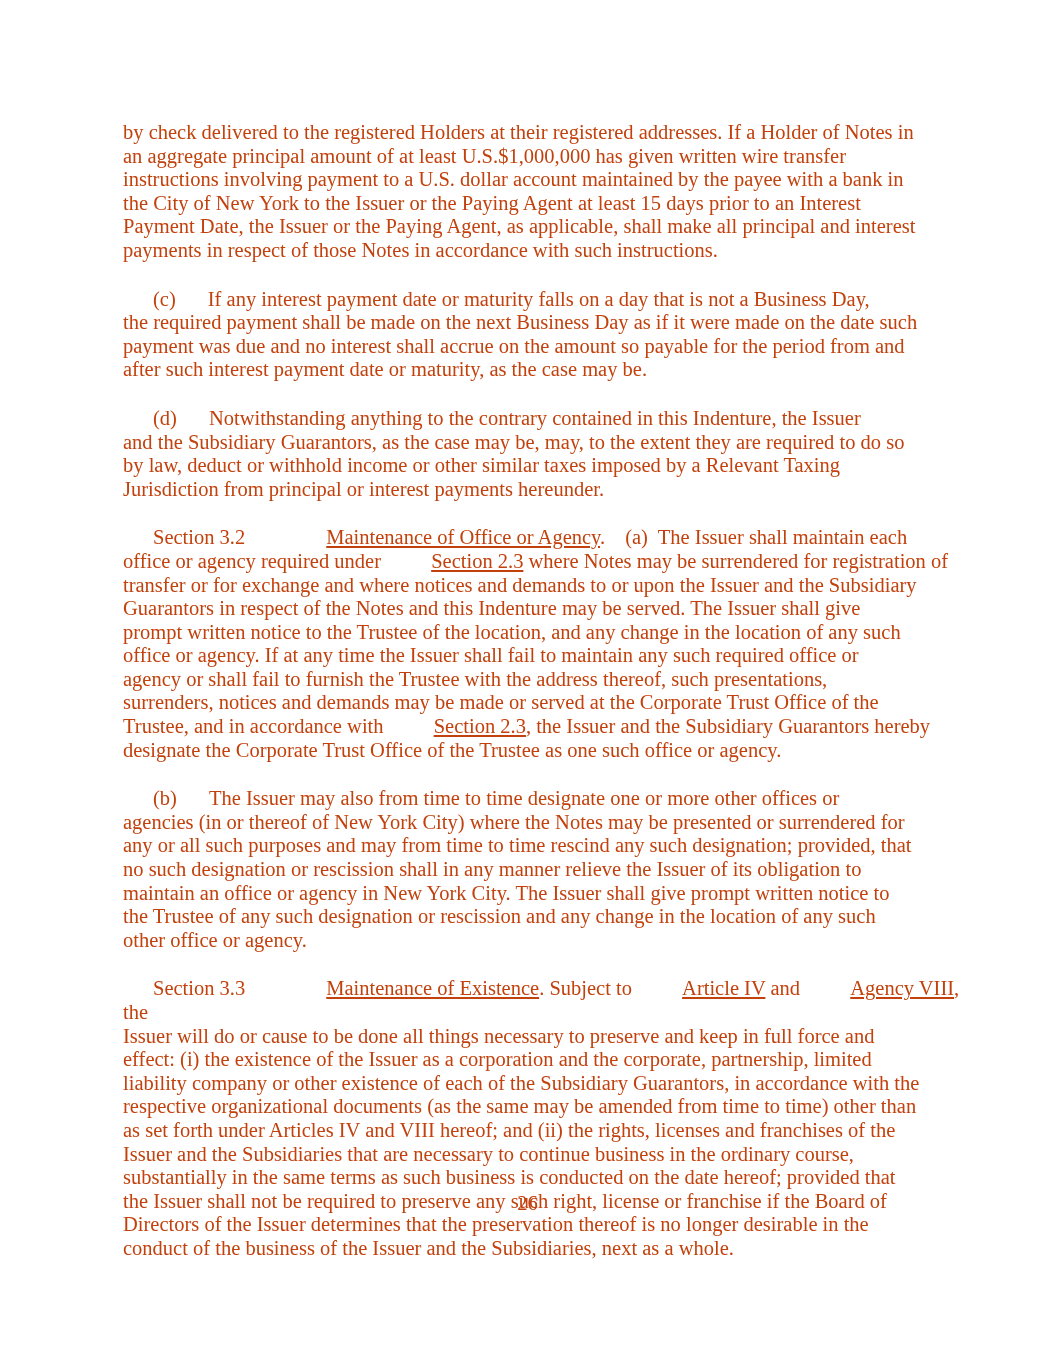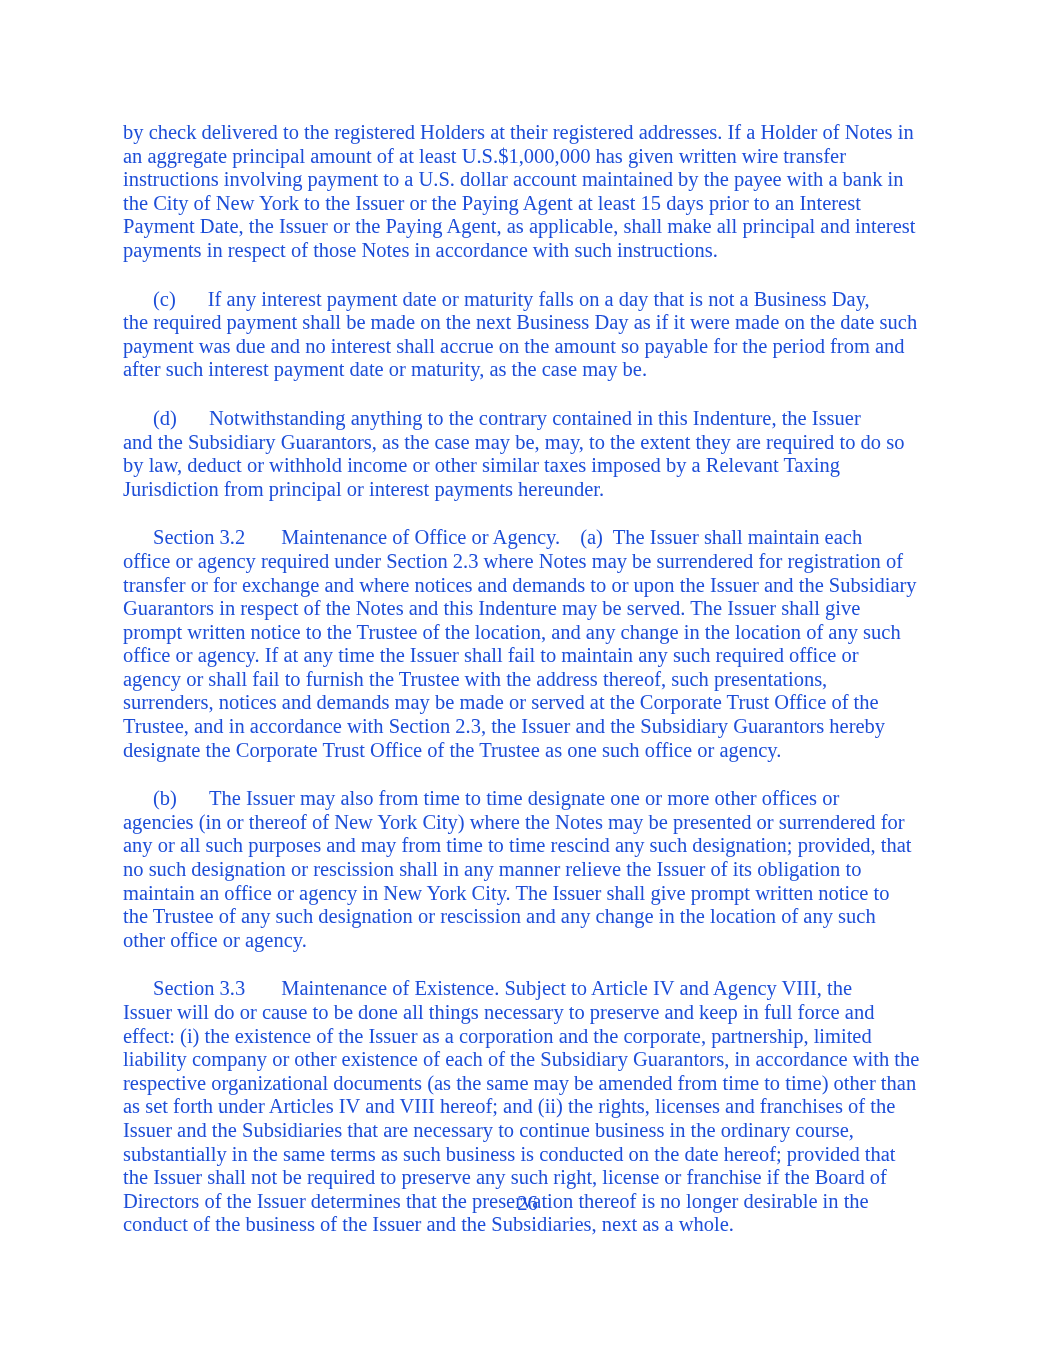--- a/index.html
+++ b/index.html
@@ -9,42 +9,44 @@
   }
   .page {
     position: relative;
     width: 1055px;
     height: 1365px;
     background: #ffffff;
     overflow: hidden;
     font-family: "Liberation Serif", "DejaVu Serif", serif;
     font-size: 20.5px;
     line-height: 23.6px;
-    color: #1d4ed8;
+    color: #c2410c;
   }
   .content {
     position: absolute;
     left: 123px;
     top: 121px;
     width: 840px;
   }
   .para {
     margin: 0 0 25px 0;
     white-space: pre-wrap;
   }
   .para.indent {
     text-indent: 30px;
   }
   .tab {
     display: inline-block;
     height: 1px;
   }
   .run-underline {
+    text-decoration: underline;
     text-decoration-thickness: 1.5px;
     text-underline-offset: 2px;
+    margin-left: 45px;
   }
   .run-italic {
   }
   .page-number {
     position: absolute;
     top: 1192px;
     left: 0;
     right: 0;
     text-align: center;
   }

